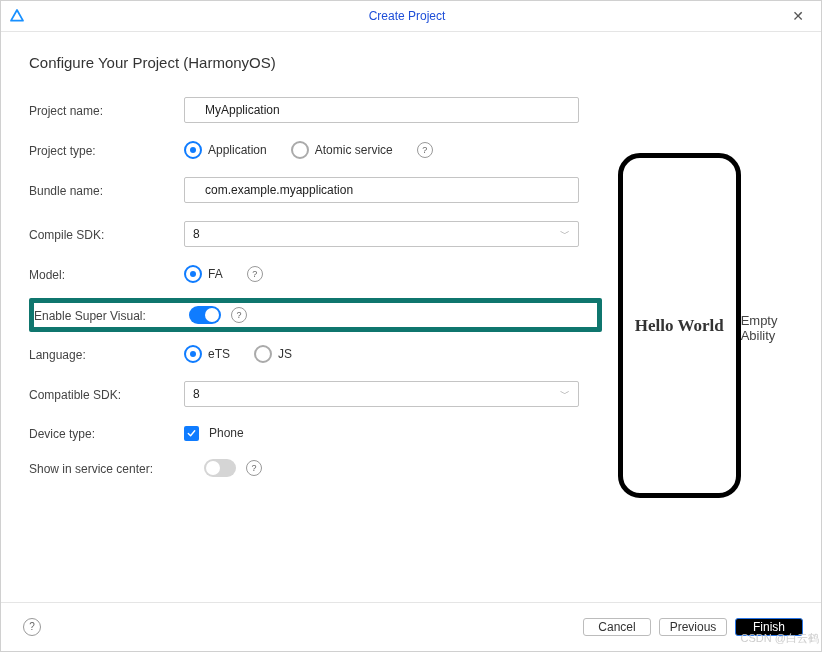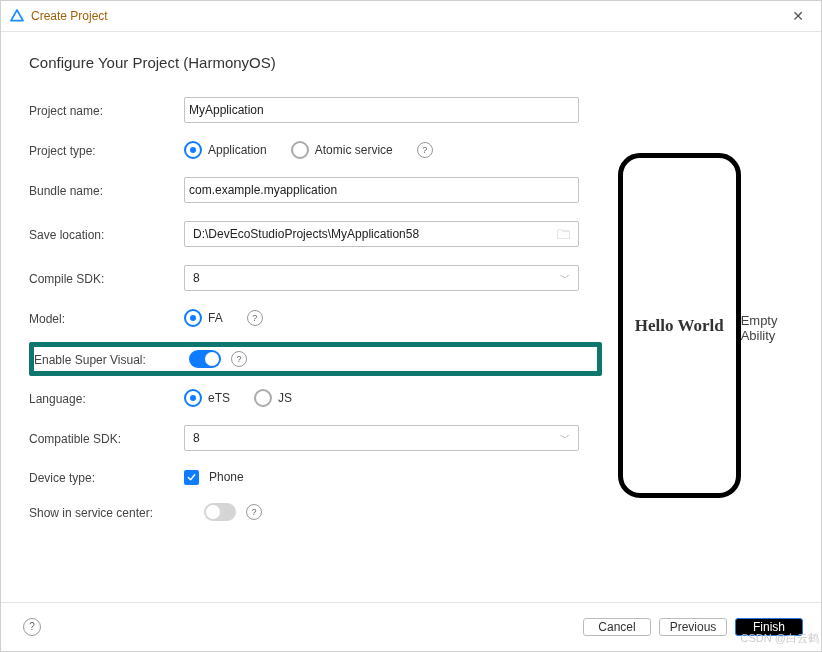--- a/index.html
+++ b/index.html
@@ -25,21 +25,22 @@
     padding: 0 8px;
     border-bottom: 1px solid #e5e5e5;
   }
   .titlebar .app-icon {
     width: 16px; height: 16px;
     margin-right: 6px;
   }
   .titlebar .title {
     flex: 1;
     font-size: 12px;
-    color: #a16207;
+    color: #1d4ed8;
+    text-align: center;
   }
   .titlebar .close {
     width: 30px; text-align: center;
     font-size: 14px;
     color: #555;
     cursor: pointer;
   }
   .body {
     flex: 1;
     display: flex;
@@ -72,21 +73,21 @@
     color: #444;
     padding-top: 2px;
   }
   .control { flex: 1; display: flex; align-items: center; gap: 10px;}
   input.text {
     width: 395px;
     box-sizing: border-box;
     height: 26px;
     border: 1px solid #c4c4c4;
     border-radius: 2px;
-    padding: 2px 4px;
+    padding: 2px 20px;
     font-size: 12px;
     color: #222;
   }
   .select-box {
     width: 395px;
     box-sizing: border-box;
     height: 26px;
     border: 1px solid #c4c4c4;
     border-radius: 2px;
     padding: 3px 8px;
@@ -251,29 +252,20 @@
         </div>
       </div>
 
       <div class="row">
         <div class="label">Bundle name:</div>
         <div class="control">
           <input class="text" value="com.example.myapplication" style="">
         </div>
       </div>
 
-      <div class="row">
-        <div class="label">Save location:</div>
-        <div class="control">
-          <div class="save-loc">
-            <span>D:\DevEcoStudioProjects\MyApplication58</span>
-            <span class="folder-icon">🗀</span>
-          </div>
-        </div>
-      </div>
 
       <div class="row">
         <div class="label">Compile SDK:</div>
         <div class="control">
           <div class="select-box">
             <span>8</span>
             <span class="chev">﹀</span>
           </div>
         </div>
       </div>

